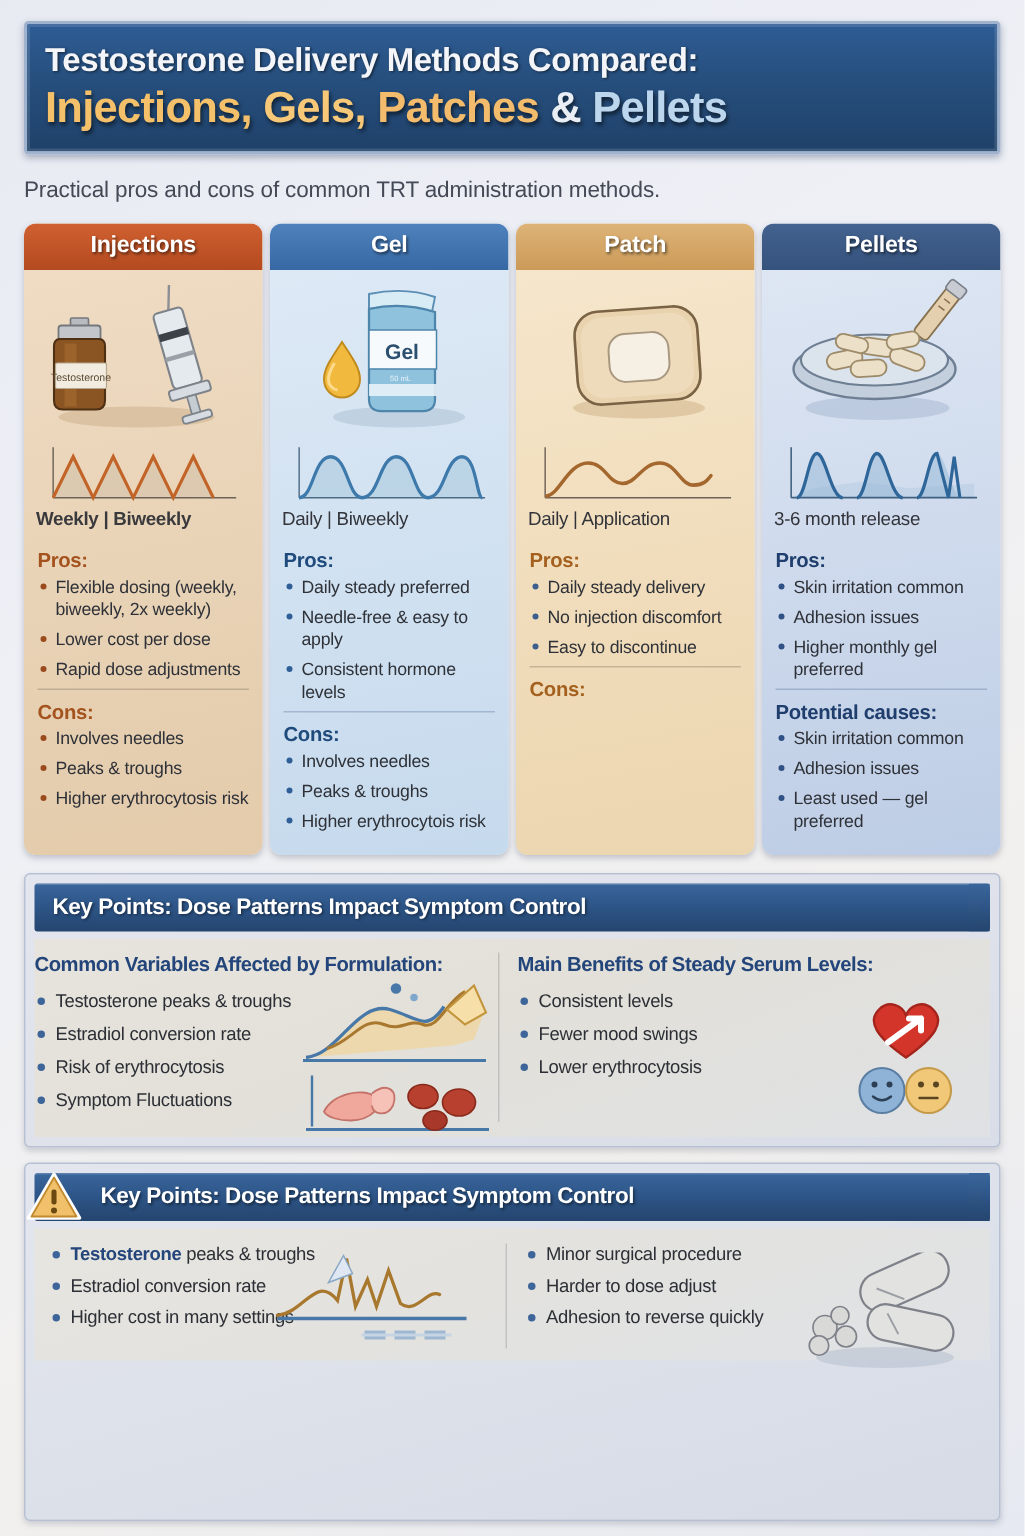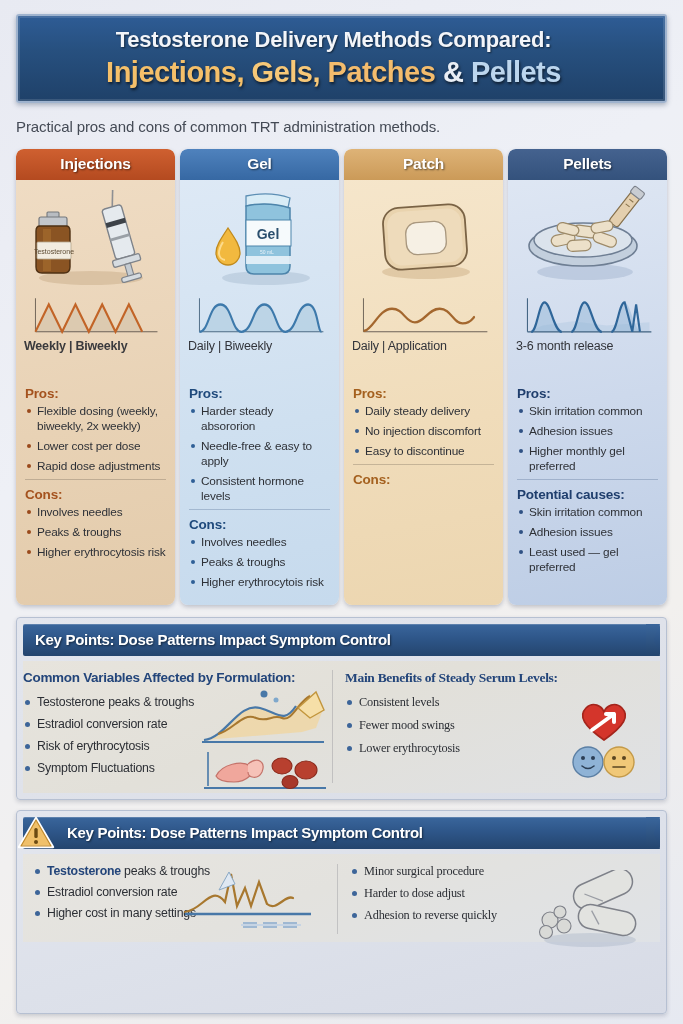--- a/index.html
+++ b/index.html
@@ -22,21 +22,21 @@
   }
 
   
   .title-banner {
     position: relative;
     background: linear-gradient(180deg,#2e5c95 0%,#27507f 40%,#1f4169 100%);
     border: 2px solid #9fb3ce;
     border-radius: 3px;
     box-shadow: 0 2px 5px rgba(40,60,90,.35), inset 0 0 0 2px rgba(255,255,255,.12);
     padding: 10px 28px 12px 12px;
-    text-align: center;
+    text-align: left;
   }
   .title-line1 {
     font-size: 22px;
     font-weight: bold;
     color: #f3f5f9;
     letter-spacing: -0.3px;
     text-shadow: 1px 1px 2px rgba(0,0,0,.55);
     line-height: 1.25;
   }
   .title-line2 {
@@ -126,21 +126,20 @@
   
   .listbox {
     padding: 6px 9px 10px 9px;
     flex: 1;
   }
   .lhead {
     font-size: 13.5px;
     font-weight: bold;
     margin-bottom: 3px;
     letter-spacing: -0.2px;
-    margin-top: 20px;
   }
   .col.warm .lhead { color:#a4521e; }
   .col.cool .lhead { color:#1f4a7c; }
   .col.tan  .lhead { color:#a4601e; }
   .col.navy .lhead { color:#1f3e6d; }
 
   .lhead.second { margin-top: 7px; }
 
   .bullets { list-style:none; }
   .bullets li {
@@ -213,21 +212,21 @@
 
   .kp-body {
     display:flex;
     background: linear-gradient(160deg,#e7e4dd 0%,#e2e0d9 45%,#dfe1e4 100%);
     margin-top: 5px;
     padding: 9px 10px 10px 0;
     position:relative;
   }
   .kp-col { flex:1; position:relative; padding-right:6px; }
   .kp-col.left { border-right: 1px solid rgba(120,120,130,.3); padding-right:10px; }
-  .kp-col.right { padding-left: 12px; font-family: Liberation Serif, serif; }
+  .kp-col.right { padding-left: 12px; }
   .kp-title {
     font-size: 13.5px;
     font-weight: bold;
     color:#23457a;
     line-height:1.25;
     margin-bottom:8px;
     letter-spacing:-0.3px;
   }
   .kp-bullets { list-style:none; }
   .kp-bullets li {
@@ -371,21 +370,21 @@
           <path d="M12 36 C22 36 22 10 34 10 C46 10 46 36 56 36 C68 36 68 10 80 10 C92 10 92 36 102 36 C114 36 114 10 126 10 C136 10 136 36 140 36 Z" fill="#9dc1d8" opacity=".45"></path>
           <line x1="12" y1="4" x2="12" y2="36" stroke="#4d6b85" stroke-width="1"></line>
           <line x1="12" y1="36" x2="142" y2="36" stroke="#4d6b85" stroke-width="1"></line>
           <path d="M12 36 C22 36 22 10 34 10 C46 10 46 36 56 36 C68 36 68 10 80 10 C92 10 92 36 102 36 C114 36 114 10 126 10 C136 10 136 36 140 36" fill="none" stroke="#3d79ab" stroke-width="2.2"></path>
         </svg>
       </div>
       <div class="freq">Daily | Biweekly</div>
       <div class="listbox">
         <div class="lhead">Pros:</div>
         <ul class="bullets pros-list">
-          <li>Harder steady absororion</li>
+          <li>Daily steady preferred</li>
           <li>Needle-free &amp; easy to apply</li>
           <li>Consistent hormone levels</li>
         </ul>
         <div class="divider"></div>
         <div class="lhead second">Cons:</div>
         <ul class="bullets cons-list">
           <li>Involves needles</li>
           <li>Peaks &amp; troughs</li>
           <li>Higher erythrocytois risk</li>
         </ul>

